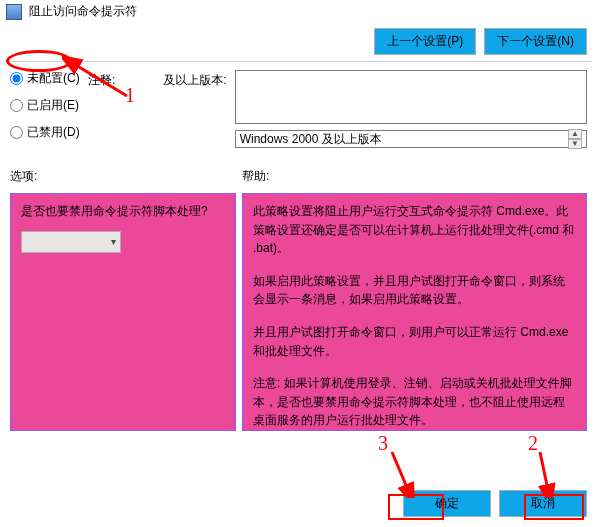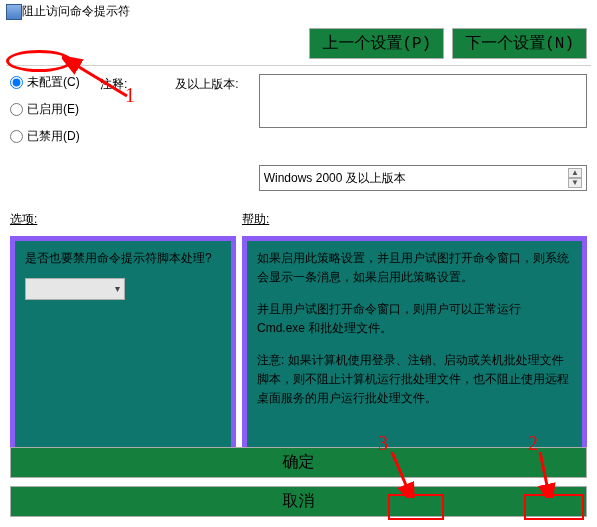--- a/index.html
+++ b/index.html
@@ -11,54 +11,54 @@
     color: #000;
     width: 597px;
     height: 527px;
     position: relative;
     overflow: hidden;
   }
   .title-row {
     display: flex;
     align-items: center;
     padding: 3px 6px 2px 6px;
-    gap: 0;
+    gap: 7px;
   }
   .title-icon {
     width: 16px; height: 16px;
     background: linear-gradient(#8ab4e8,#4a7fc9);
     border: 1px solid #325a8d;
     display:inline-block;
   }
   .title-text { font-size: 12px; }
   .nav-row {
     display: flex;
     justify-content: flex-end;
     gap: 8px;
     padding: 6px 10px 6px 10px;
   }
   .btn {
-    background: #15803d;
+    background: #0ea5e9;
     border: 1px solid #adadad;
     padding: 4px 12px;
-    font-size: 16px;
-    font-family: Liberation Mono, monospace;
+    font-size: 12px;
+    font-family: Liberation Sans, sans-serif;
     cursor: pointer;
     min-width: 88px;
     text-align: center;
   }
   hr.sep {
     border: none;
     border-top: 1px solid #d0d0d0;
     margin: 0 6px;
   }
   .config-area {
     display: flex;
     padding: 8px 10px 6px 10px;
-    gap: 20px;
+    gap: 8px;
     position: relative;
   }
   .radio-col {
     display: flex;
     flex-direction: column;
     gap: 10px;
     min-width: 70px;
     padding-top: 0;
   }
   .radio-item {
@@ -90,48 +90,46 @@
     font-family: inherit;
     font-size: 12px;
     resize: none;
     padding: 2px 4px;
   }
   .ta-comment { height: 54px; }
   .platform-box {
     display:flex;
     align-items:center;
     border:1px solid #7a7a7a;
-    height:26px;
+    height:18px;
     padding: 0 4px;
     justify-content: space-between;
-    margin-top: 31px;
   }
   .spin {
     display:flex; flex-direction:column; gap:0;
   }
   .spin span {
     width:14px;height:10px;display:flex;align-items:center;justify-content:center;
     font-size:8px;line-height:8px;color:#555;border:1px solid #adadad;background:#efefef;
     cursor:pointer;
   }
   .section-labels {
     display:flex;
     padding: 14px 10px 4px 10px;
-    text-decoration: underline;
   }
   .section-labels .left { flex:0 0 232px; }
   .lower {
     display:flex;
     gap:6px;
     padding: 4px 10px 0 10px;
     height: 242px;
   }
   .options-box, .help-box {
-    border:5px solid #8b5cf6;
-    background:#0f766e;
+    border:1px solid #8b5cf6;
+    background:#ec4899;
     overflow:auto;
     padding: 8px 10px;
     font-size:12px;
     line-height:1.55;
   }
   .options-box { width: 226px; }
   .help-box { flex:1; }
   .options-box p { margin:0 0 10px 0; }
   .combo {
     width: 100px;
@@ -142,21 +140,21 @@
     padding-right:4px;cursor:pointer;
   }
   .combo .chev { font-size:10px;color:#444; }
   .help-box p { margin:0 0 14px 0; }
   .footer {
     display:flex;
     justify-content:flex-end;
     gap:8px;
     padding: 10px 10px;
     position:absolute;
-    bottom:0; left:0; right:0;flex-direction:column;
+    bottom:0; left:0; right:0;
   }
   
   .anno-circle {
     position:absolute;
     border:3px solid #ff0000;
     border-radius:50%/50%;
     pointer-events:none;
   }
   .anno-num {
     position:absolute;
@@ -229,23 +227,24 @@
 
 <div class="lower">
   <div class="options-box">
     <p>是否也要禁用命令提示符脚本处理?</p>
     <div class="combo">
       <span></span>
       <span class="chev">▾</span>
     </div>
   </div>
   <div class="help-box">
+    <p>此策略设置将阻止用户运行交互式命令提示符 Cmd.exe。此策略设置还确定是否可以在计算机上运行批处理文件(.cmd 和 .bat)。</p>
     <p>如果启用此策略设置，并且用户试图打开命令窗口，则系统会显示一条消息，如果启用此策略设置。</p>
     <p>并且用户试图打开命令窗口，则用户可以正常运行 Cmd.exe 和批处理文件。</p>
-    <p>注意: 如果计算机使用登录、注销、启动或关机批处理文件脚本，则不阻止计算机运行批处理文件，也不阻止使用远程桌面服务的用户运行批处理文件。</p>
+    <p>注意: 如果计算机使用登录、注销、启动或关机批处理文件脚本，是否也要禁用命令提示符脚本处理，也不阻止使用远程桌面服务的用户运行批处理文件。</p>
   </div>
 </div>
 
 <div class="footer">
   <button class="btn">确定</button>
   <button class="btn">取消</button>
 </div>
 
 <div class="anno-circle" style="left:6px;top:50px;width:66px;height:22px;"></div>
 <span class="anno-num" style="left:125px;top:84px;">1</span>

